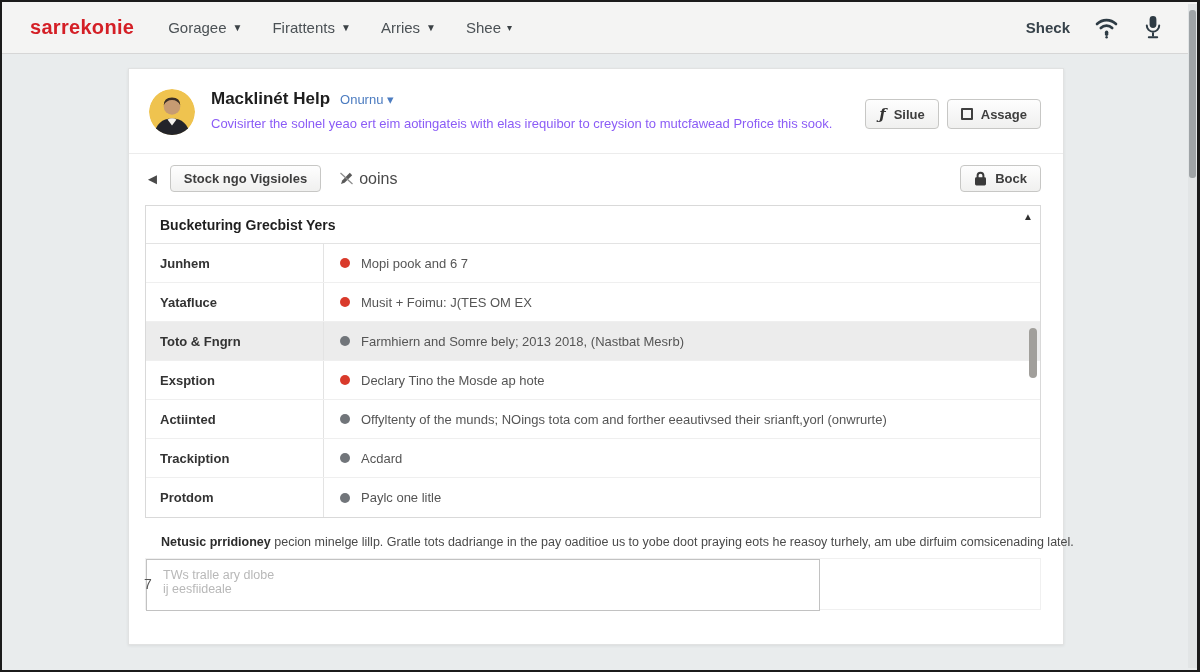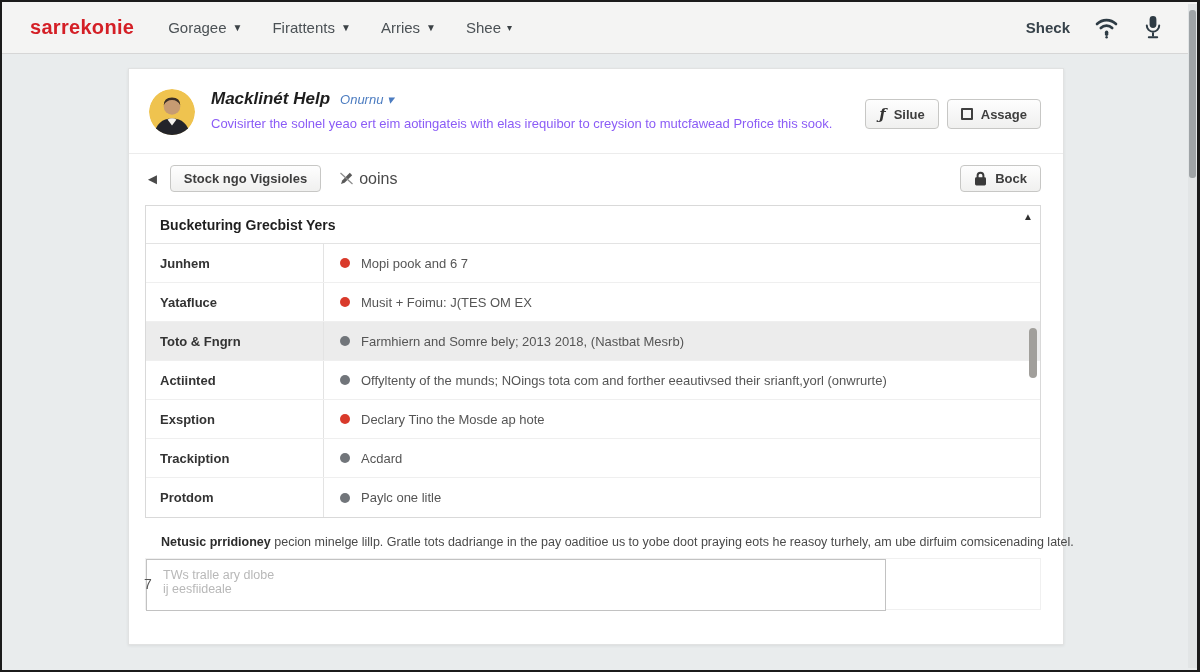--- a/index.html
+++ b/index.html
@@ -35,21 +35,21 @@
   .page-scroll-thumb { position:absolute; top:6px; left:1px; width:7px; height:168px; background:#9fa4a7; border-radius:3px; }
 
   
   .card {
     position:absolute; left:128px; top:68px; width:936px; height:577px;
     background:#fff; border:1px solid #e1e2e2; box-shadow:0 1px 3px rgba(0,0,0,.07);
   }
   .card-header { display:flex; align-items:flex-start; padding:20px 22px 0 20px; }
   .avatar { width:46px; height:46px; border-radius:50%; overflow:hidden; flex:0 0 auto; }
   .header-text { margin-left:16px; flex:1; min-width:0; }
-  .title-row { display:flex; align-items:baseline; gap:10px;font-style:italic; }
+  .title-row { display:flex; align-items:baseline; gap:10px; }
   .page-title { font-size:17px; font-weight:700; color:#1e1e1e; }
   .status-link { font-size:13px; color:#4c7cc0; cursor:pointer; }
   .subtitle { font-size:13px; color:#8b5cf6; margin-top:7px; white-space:nowrap; }
   .header-buttons { display:flex; gap:8px; margin-left:20px; margin-top:10px; flex:0 0 auto; }
 
   .btn {
     display:inline-flex; align-items:center; gap:8px;
     background:linear-gradient(#fefefe,#f0f0ef);
     border:1px solid #c7c7c5; border-radius:4px;
     padding:5px 13px; font-size:13px; font-weight:700; color:#3e3e3e;
@@ -78,21 +78,21 @@
   .dot { width:10px; height:10px; border-radius:50%; flex:0 0 auto; }
   .dot-red { background:#d93a2b; }
   .dot-gray { background:#71757a; }
   .table-scroll-thumb { position:absolute; right:3px; top:122px; width:8px; height:50px; background:#a19f9b; border-radius:4px; }
 
   
   .note { margin:17px 22px 4px 16px; font-size:12.5px; color:#4a4a4a; white-space:nowrap;padding-left:16px; }
   .note-bold { font-weight:700; color:#2c2c2c; }
   .composer { margin:9px 22px 0 16px; position:relative; height:52px; border:1px solid #f0f0f0; }
   .comment-input {
-    position:absolute; left:0; top:0; width:740px; height:52px;
+    position:absolute; left:0; top:0; width:674px; height:52px;
     border:1px solid #c2c2c2; resize:none; padding:8px 10px 6px 16px;
     font-family:"Liberation Sans", sans-serif; font-size:12.5px; color:#777;
     outline:none; background:#fff;
   }
   .comment-input::placeholder { color:#b8b8b8; }
   .composer-marker { position:absolute; left:-2px; top:17px; font-size:14px; color:#555; z-index:2; }
 
   .icon-svg { display:block; }
 </style>
 </head>
@@ -225,32 +225,32 @@
 
   <div class="t-row highlight">
     <div class="row-label">Toto &amp; Fngrn</div>
     <div class="row-value">
       <span class="dot dot-gray"></span>
       <span class="row-value-text">Farmhiern and Somre bely; 2013 2018, (Nastbat Mesrb)</span>
     </div>
   </div>
 
   <div class="t-row">
-    <div class="row-label">Actiinted</div>
-    <div class="row-value">
-      <span class="dot dot-gray"></span>
-      <span class="row-value-text">Offyltenty of the munds; NOings tota com and forther eeautivsed their srianft,yorl (onwrurte)</span>
-    </div>
-  </div>
-
-  <div class="t-row">
     <div class="row-label">Exsption</div>
     <div class="row-value">
       <span class="dot dot-red"></span>
       <span class="row-value-text">Declary Tino the Mosde ap hote</span>
+    </div>
+  </div>
+
+  <div class="t-row">
+    <div class="row-label">Actiinted</div>
+    <div class="row-value">
+      <span class="dot dot-gray"></span>
+      <span class="row-value-text">Offyltenty of the munds; NOings tota com and forther eeautivsed their srianft,yorl (onwrurte)</span>
     </div>
   </div>
 
   <div class="t-row">
     <div class="row-label">Trackiption</div>
     <div class="row-value">
       <span class="dot dot-gray"></span>
       <span class="row-value-text">Acdard</span>
     </div>
   </div>

